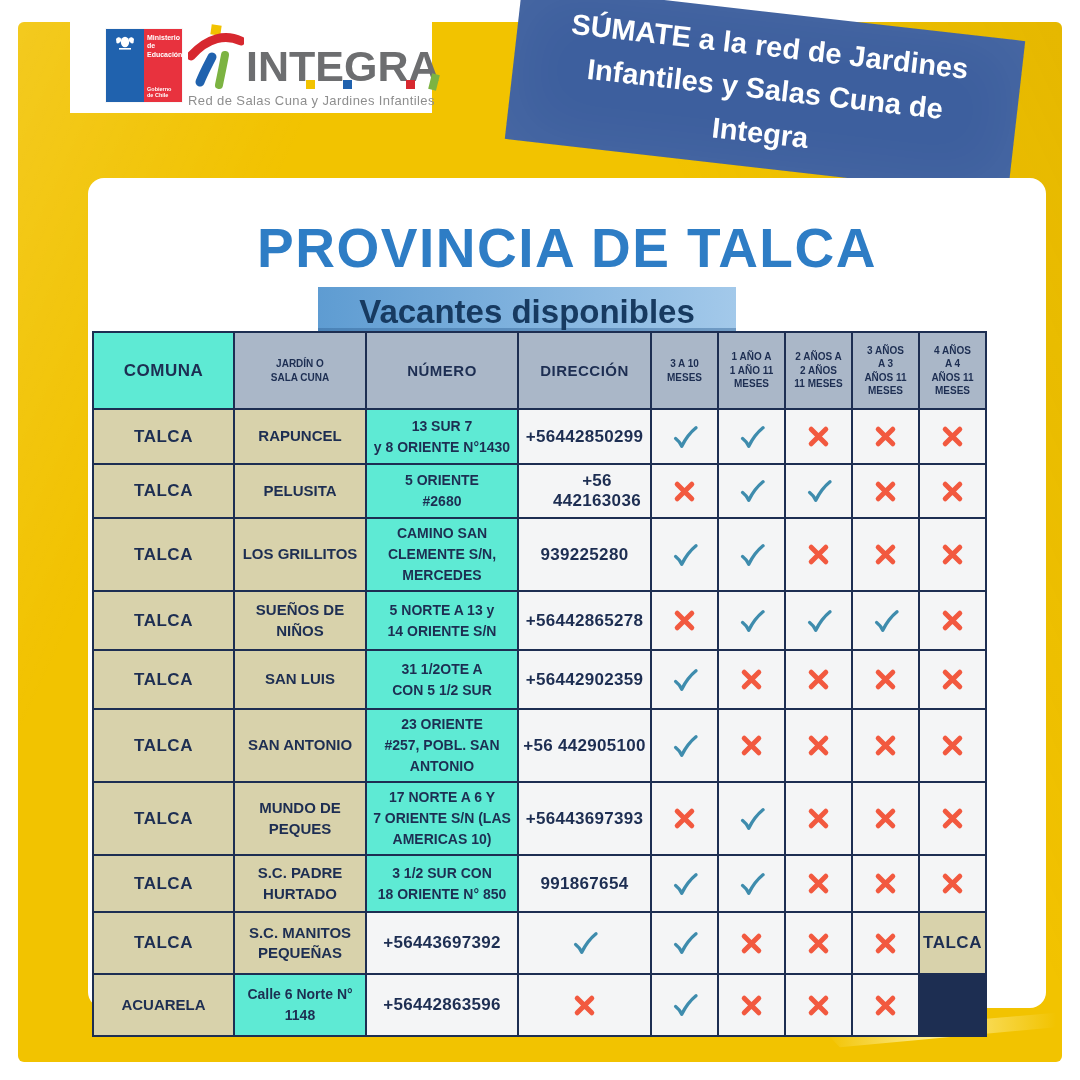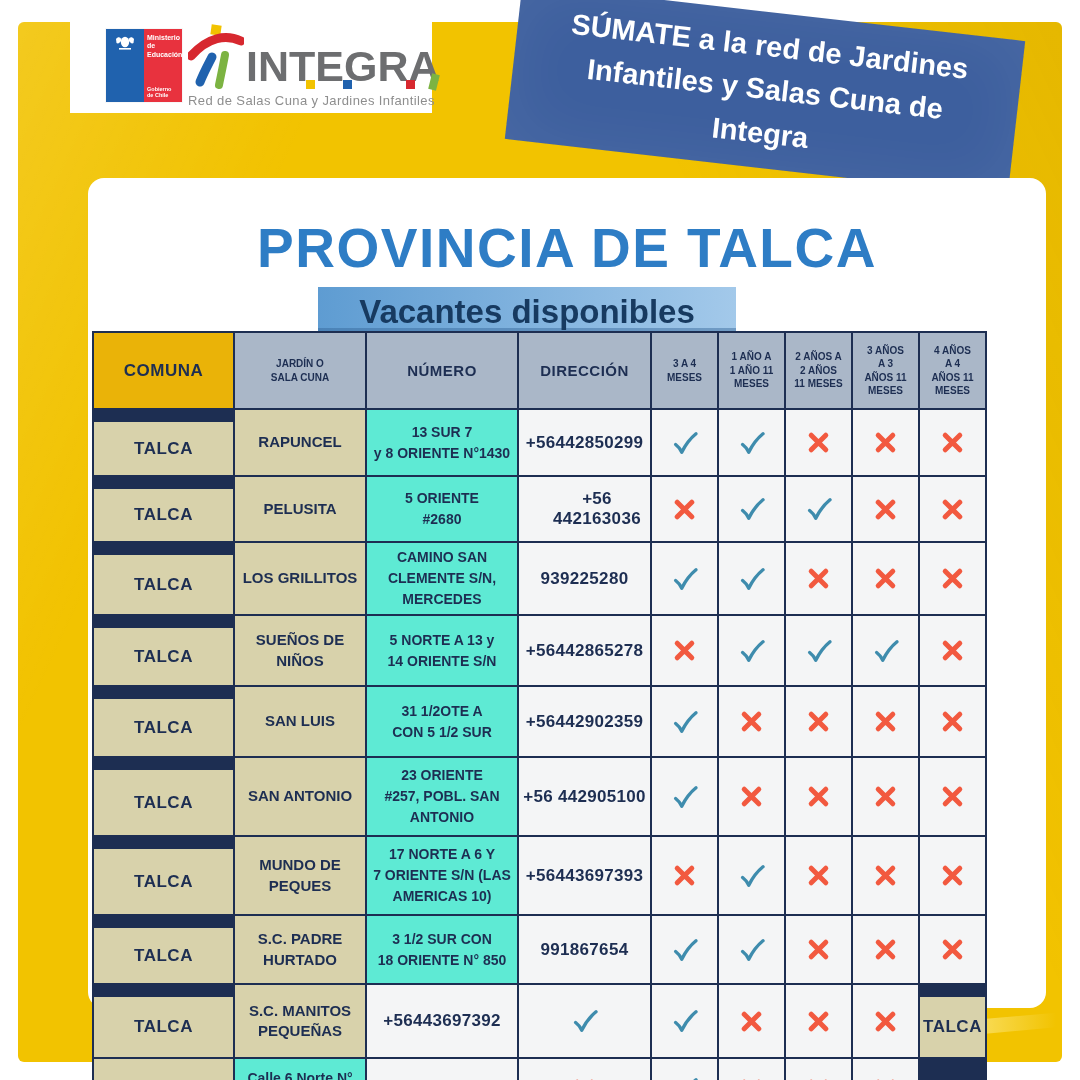--- a/index.html
+++ b/index.html
@@ -50,27 +50,27 @@
     box-shadow:inset 0 -9px 0 rgba(52,100,150,.45);
     display:flex;align-items:center;justify-content:center;
     font-size:33px;font-weight:800;color:#173A60;}
 
   
   .table{position:absolute;left:92px;top:331px;display:grid;
     grid-template-columns:139px 130px 150px 131px repeat(5,65px);
     gap:2px;background:#1D2E52;border:2px solid #1D2E52;}
   .cell{display:flex;align-items:center;justify-content:center;text-align:center;color:#1D2E52;box-sizing:border-box;}
   .th{background:#AAB7C8;min-height:75px;font-weight:800;white-space:pre-line;padding:2px;}
-  .th-first{background:#eab308;}
+  .th-first{background:#5eead4;}
   .th0{font-size:17px;letter-spacing:.5px;}
   .th1{font-size:10px;line-height:1.35;}
   .th2,.th3{font-size:15px;letter-spacing:.5px;}
   .thAge{font-size:10px;line-height:1.35;}
   .td{padding:4px 3px;}
-  .td-comuna{background:#D8D2AB;font-size:17px;font-weight:800;letter-spacing:.5px;margin-top:12px;}
+  .td-comuna{background:#D8D2AB;font-size:17px;font-weight:800;letter-spacing:.5px;}
   .td-name{background:#D8D2AB;font-size:15px;font-weight:800;line-height:1.35;padding:4px 6px;}
   .td-addr{background:#5eead4;font-size:14px;font-weight:700;white-space:pre-line;line-height:1.5;}
   .td-num{background:#F4F5F6;font-size:17px;font-weight:600;letter-spacing:.3px;}
   .td-mark{background:#F4F5F6;}
 
   
   .footer-note{position:absolute;left:427px;top:1013px;width:229px;height:46px;
     background:linear-gradient(90deg,#F78F9E,#FBCDA6);
     display:flex;align-items:center;justify-content:center;text-align:center;
     font-size:13.5px;font-weight:800;color:#2B2731;white-space:pre-line;line-height:1.5;}
@@ -126,21 +126,21 @@
   <div class="subtitle">
     <span>Vacantes disponibles</span>
   </div>
 
   <div class="table">
       <div class="cell th th0 th-first">COMUNA</div>
       <div class="cell th th1">JARDÍN O
 SALA CUNA</div>
       <div class="cell th th3">NÚMERO</div>
       <div class="cell th th2">DIRECCIÓN</div>
-      <div class="cell th thAge">3 A 4
+      <div class="cell th thAge">3 A 10
 MESES</div>
       <div class="cell th thAge">1 AÑO A
 1 AÑO 11
 MESES</div>
       <div class="cell th thAge">2 AÑOS A
 2 AÑOS
 11 MESES</div>
       <div class="cell th thAge">3 AÑOS
 A 3
 AÑOS 11

